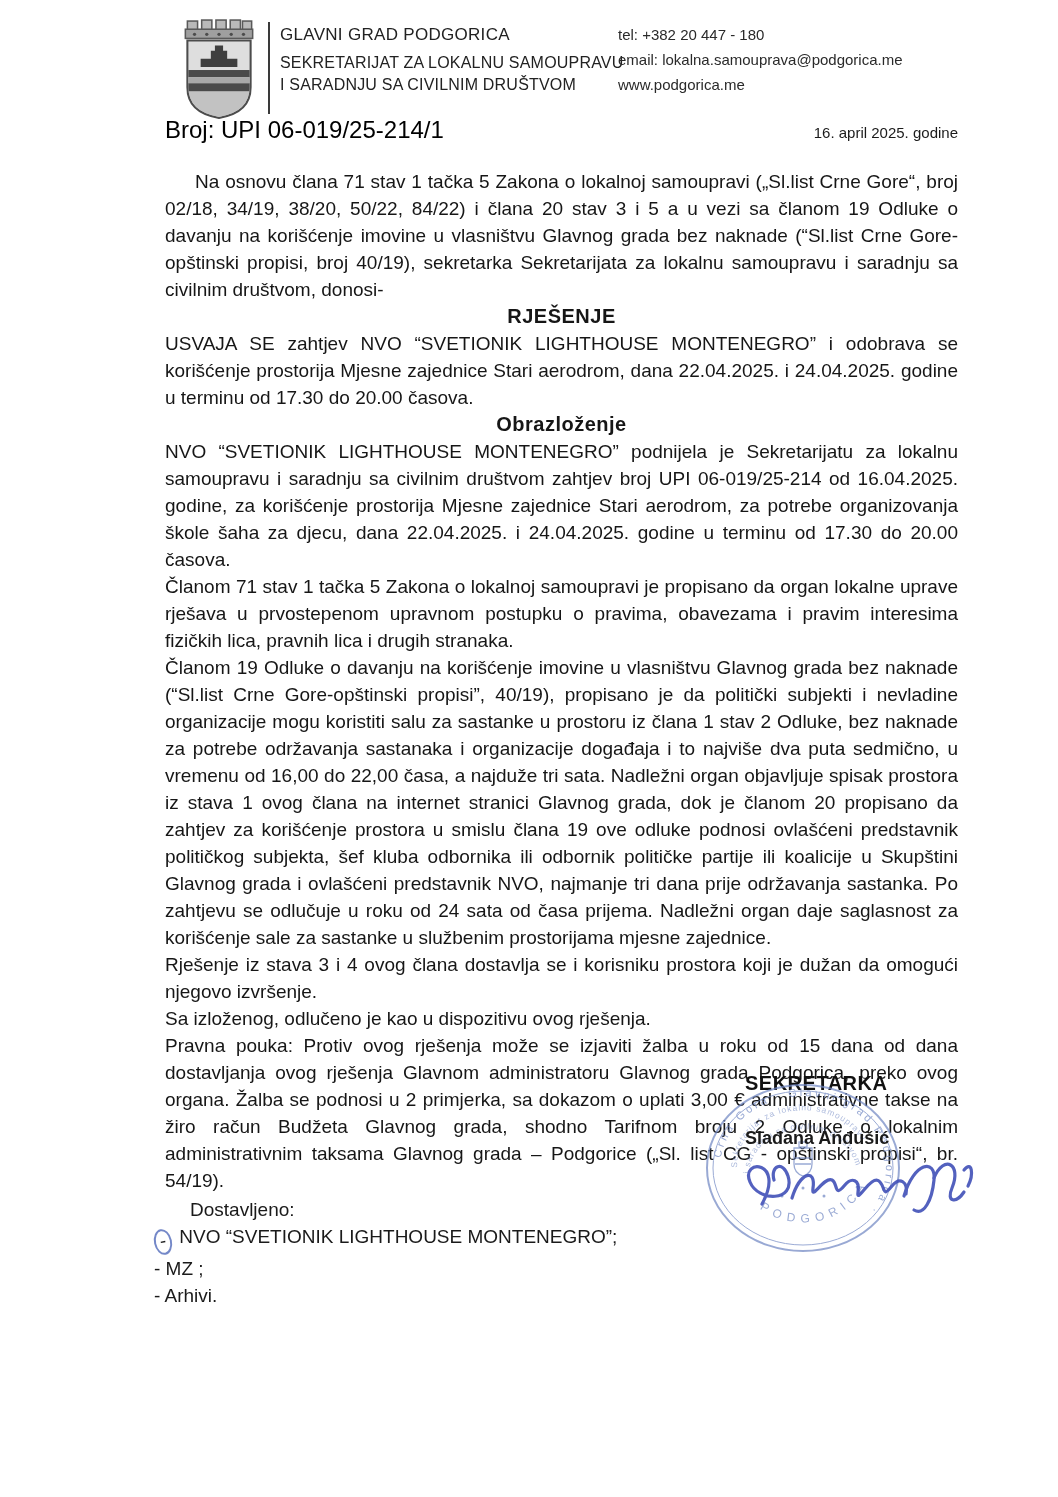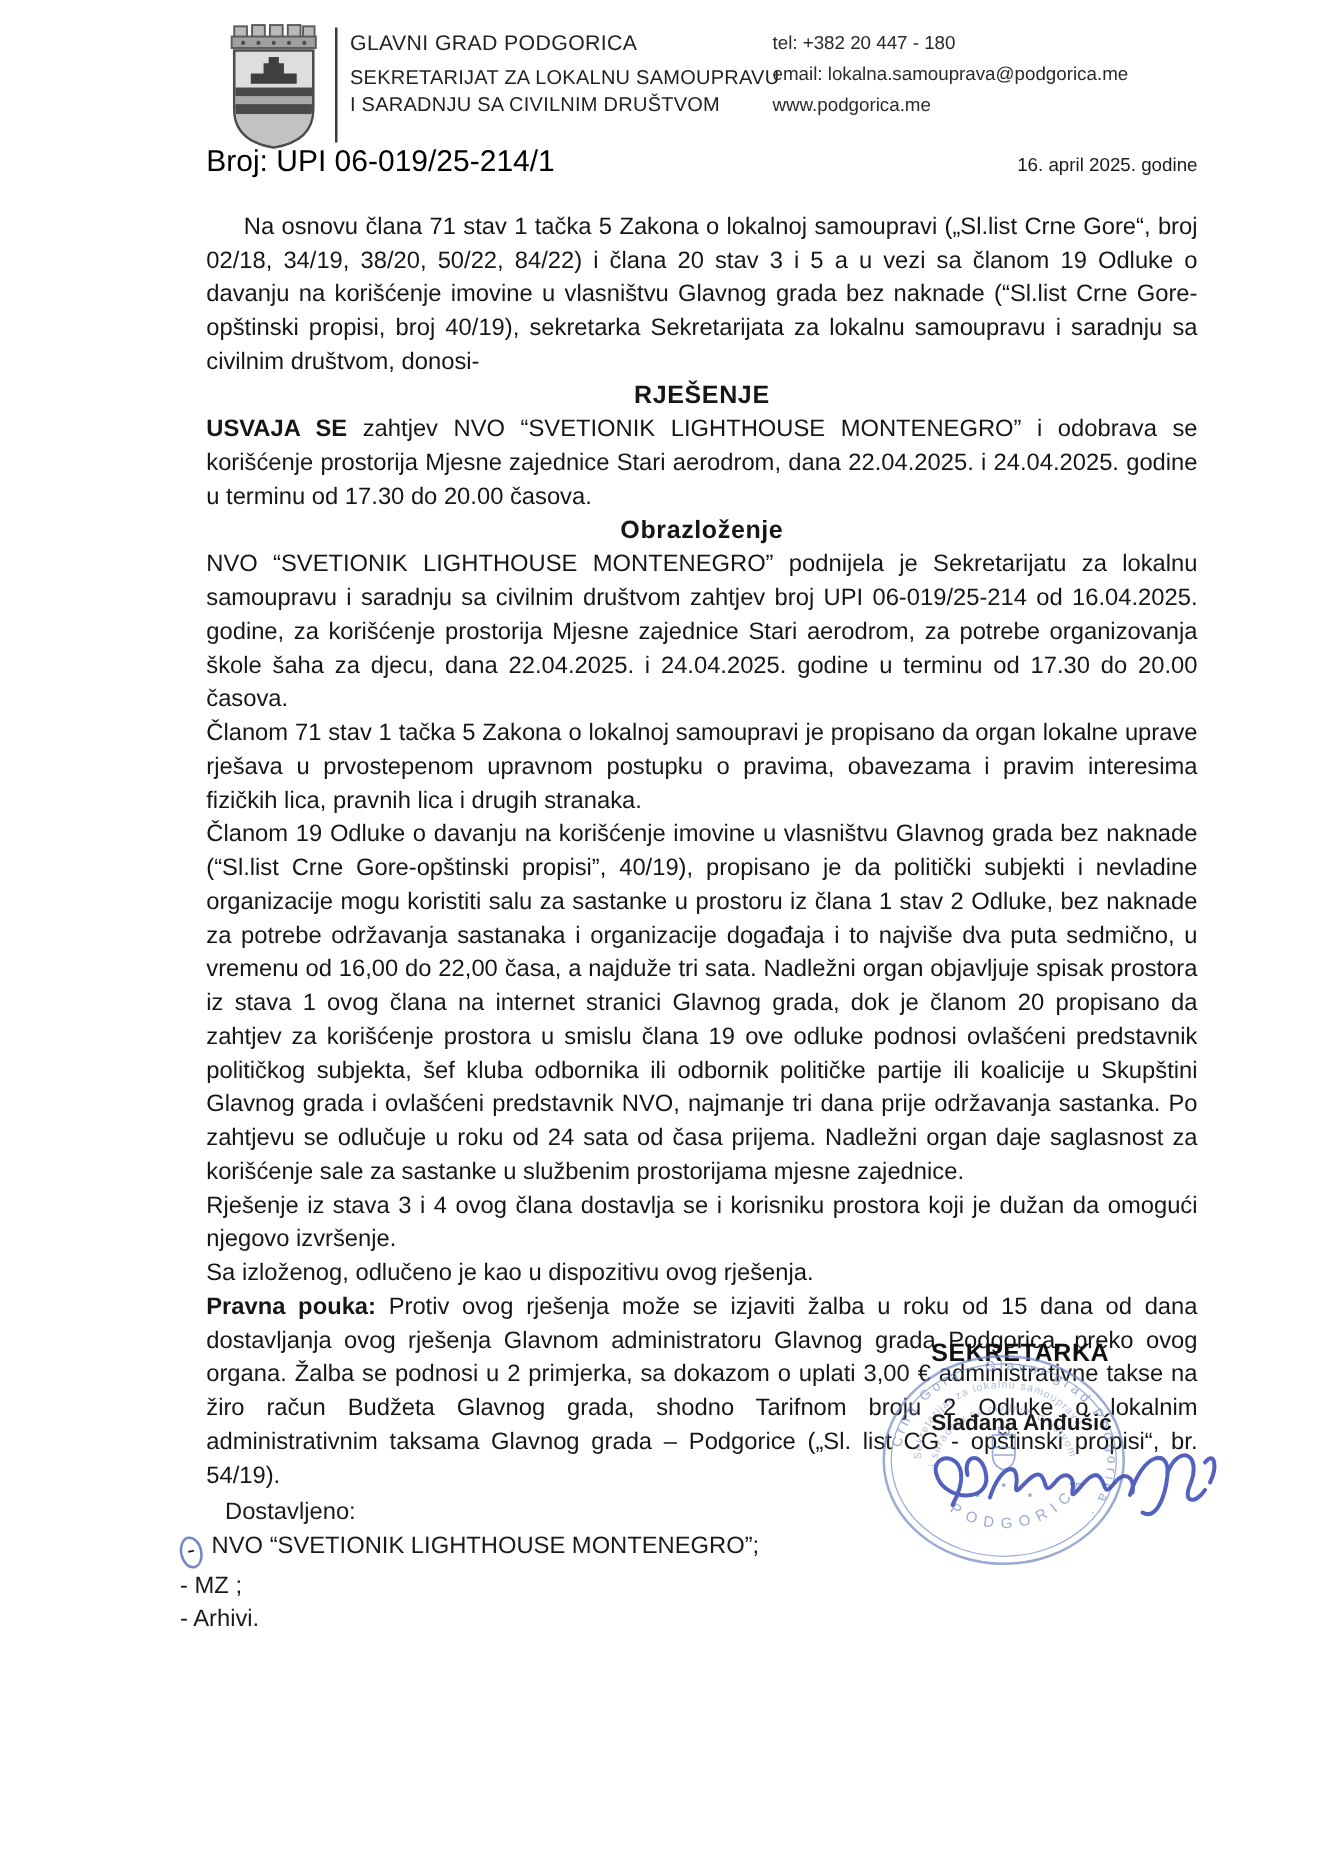--- a/index.html
+++ b/index.html
@@ -29,32 +29,32 @@
   .doc-date{font-size:15px;color:#1b1b1b;}
 
   
   .doc-body{position:absolute;top:168px;left:165px;width:793px;font-size:19px;line-height:27px;text-align:justify;color:#161616;}
   .doc-body p{margin:0;}
   p.intro{text-indent:30px;}
   .h-center{ text-align:center;font-weight:bold;font-size:20px;letter-spacing:.5px;margin:0;}
   .h-rjesenje{margin-top:15px;}
   .p-usvaja{margin-top:14px;}
   .h-obraz{margin-top:16px;margin-bottom:7px;}
-  .bold{font-weight:bold;margin-top:12px;}
+  .bold{font-weight:normal;margin-top:12px;}
   .p-legal{margin-top:10px;}
 
   
   .sig-block{position:absolute;top:1072px;left:690px;width:260px;}
   .sig-title{font-weight:bold;font-size:20px;letter-spacing:.5px;margin-left:55px;color:#111;}
   .sig-name{position:absolute;top:56px;left:55px;font-size:18px;color:#1a1a1a;white-space:nowrap;font-weight:bold;}
   .stamp{position:absolute;top:8px;left:8px;}
   .handsig{position:absolute;top:60px;left:38px;}
 
   
-  .dist{position:absolute;top:1196px;left:144px;font-size:19px;line-height:27px;color:#1a1a1a;}
+  .dist{position:absolute;top:1196px;left:154px;font-size:19px;line-height:27px;color:#1a1a1a;}
   .dist .heading{margin-left:36px;}
   .dist-item{white-space:nowrap;}
   .pen-circle{
     display:inline-block;width:14px;height:22px;line-height:20px;text-align:center;
     border:2px solid rgba(92,115,190,.85);border-radius:50%;
     transform:rotate(-12deg);vertical-align:-4px;margin-right:2px;
   }
 </style>
 </head>
 <body>

